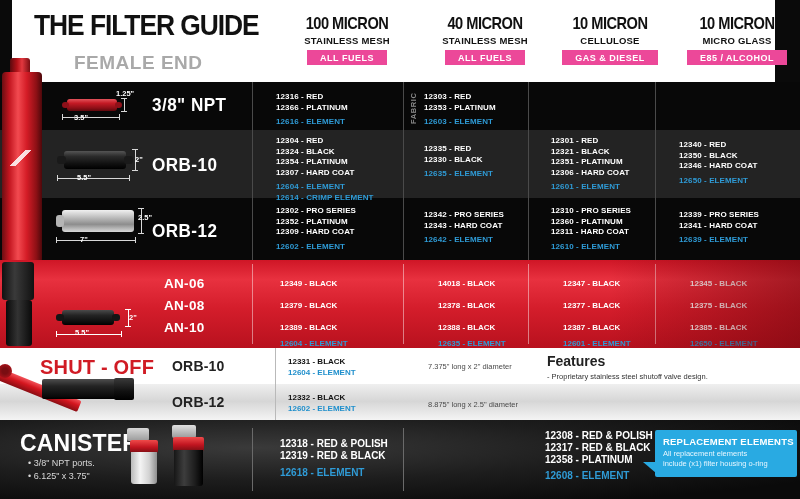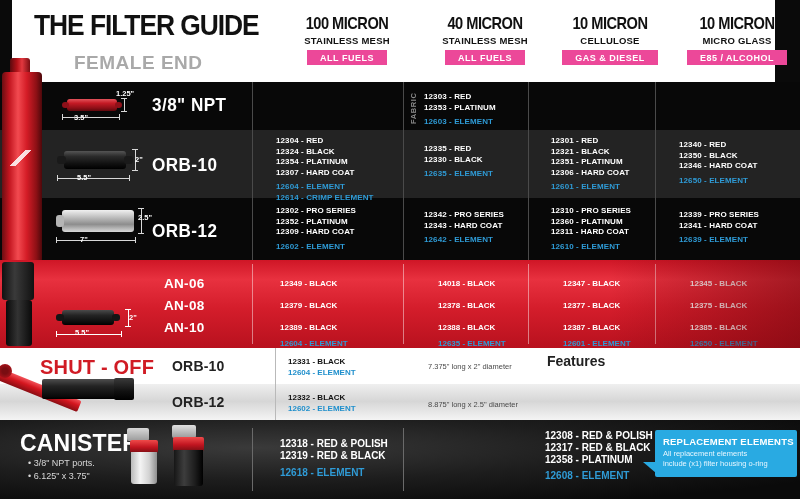--- a/index.html
+++ b/index.html
@@ -189,20 +189,25 @@
       <div class="dimline" style="left:135px;top:155px;width:1px;height:6px;"></div>
       <div class="dimtxt" style="left:80px;top:153px;">7"</div>
       <div class="dimline" style="left:141px;top:126px;width:1px;height:26px;"></div>
       <div class="dimline" style="left:138px;top:126px;width:6px;height:1px;"></div>
       <div class="dimline" style="left:138px;top:151px;width:6px;height:1px;"></div>
       <div class="dimtxt" style="left:138px;top:131px;">2.5"</div>
     </div>
 
     <div class="fabric-tag" style="left:409px;top:10px;height:32px;">FABRIC</div>
 
+    <div class="cellbox" style="left:276px;top:10px;">
+      <div class="pn">12316 - RED</div>
+      <div class="pn">12366 - PLATINUM</div>
+      <div class="pn el gap">12616 - ELEMENT</div>
+    </div>
     <div class="cellbox" style="left:424px;top:10px;">
       <div class="pn">12303 - RED</div>
       <div class="pn">12353 - PLATINUM</div>
       <div class="pn el gap">12603 - ELEMENT</div>
     </div>
 
     <div class="cellbox" style="left:276px;top:54px;">
       <div class="pn">12304 - RED</div>
       <div class="pn">12324 - BLACK</div>
       <div class="pn">12354 - PLATINUM</div>
@@ -335,20 +340,21 @@
     <div class="scell" style="top:9px;">12331 - BLACK</div>
     <div class="scell el" style="top:20px;">12604 - ELEMENT</div>
     <div class="scell" style="top:45px;">12332 - BLACK</div>
     <div class="scell el" style="top:56px;">12602 - ELEMENT</div>
 
     <div class="sdim" style="top:14px;">7.375" long x 2" diameter</div>
     <div class="sdim" style="top:52px;">8.875" long x 2.5" diameter</div>
 
     <div id="featBox">
       <div class="ft">Features</div>
+      <div class="fl">- Proprietary stainless steel shutoff valve design.</div>
     </div>
   </div>
 
   <div id="canSection">
     <div id="canTitle">CANISTER</div>
     <div class="canbul" style="top:38px;">• 3/8" NPT ports.</div>
     <div class="canbul" style="top:51px;">• 6.125" x 3.75"</div>
 
     <div class="art">
       <div style="position:absolute;left:127px;top:8px;width:22px;height:13px;

